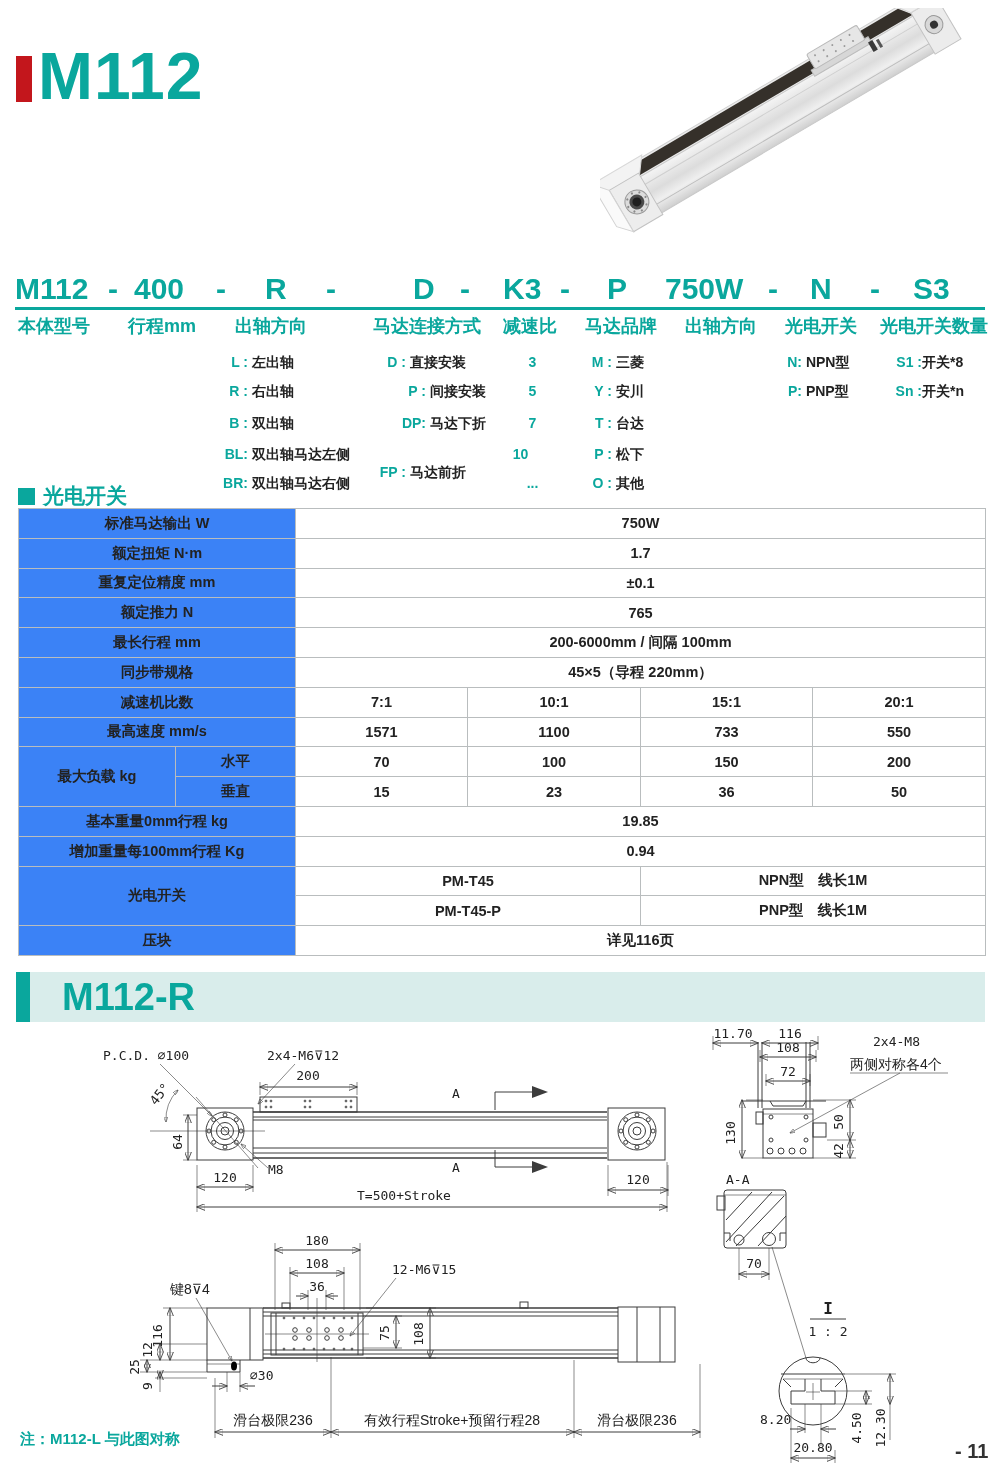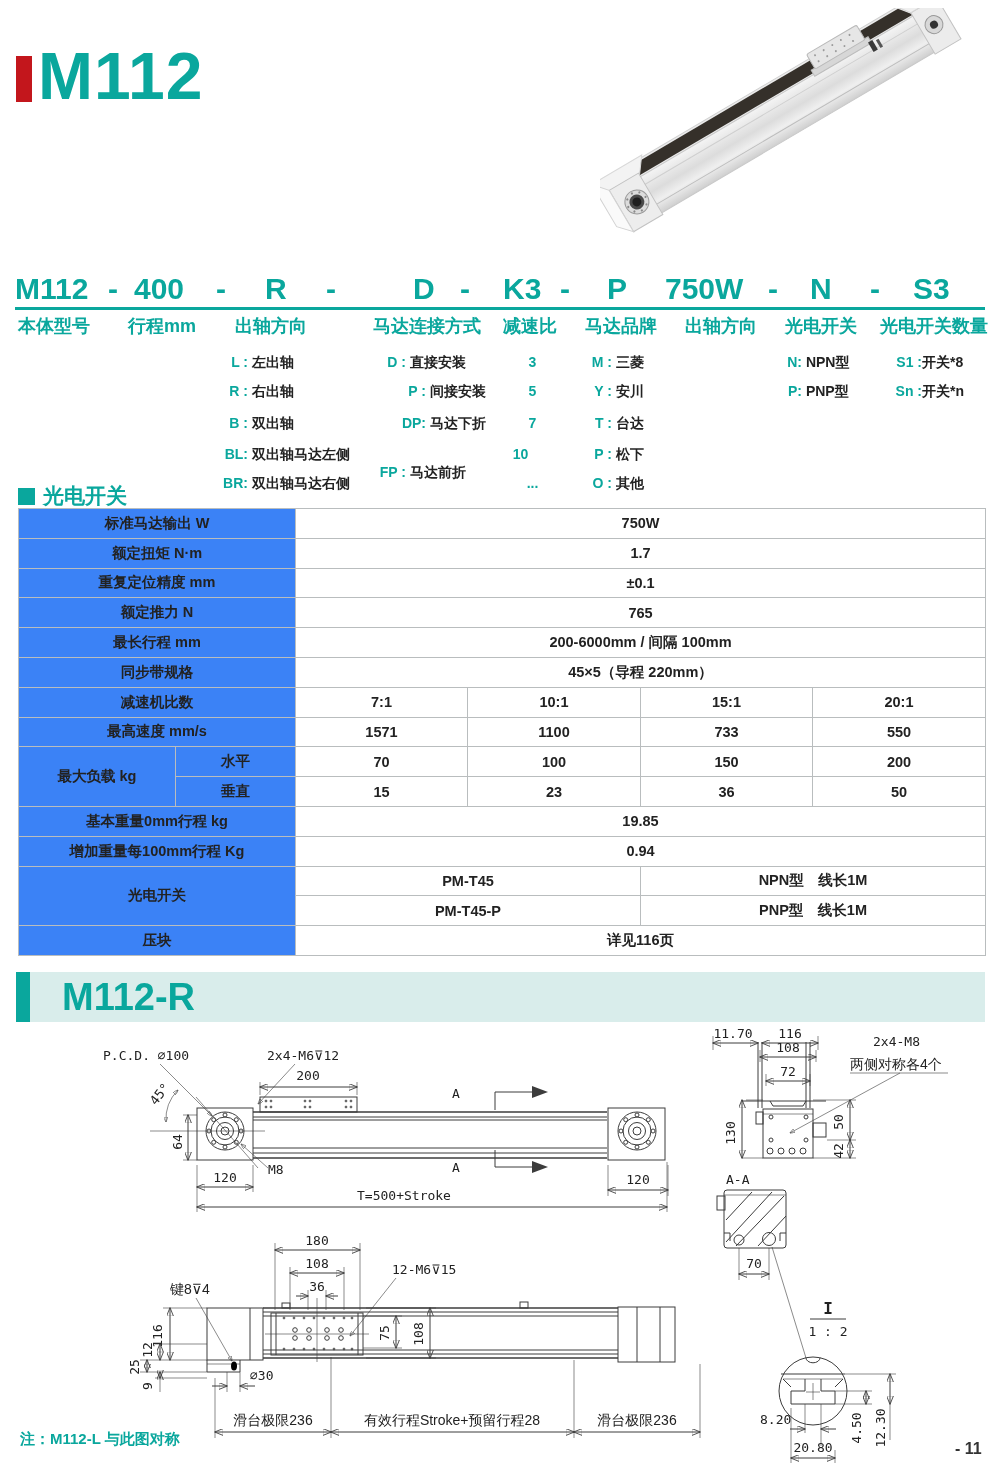--- a/index.html
+++ b/index.html
@@ -34,21 +34,21 @@
   svg.draw{position:absolute;left:0;top:1024px;}
   svg.draw line,svg.draw path,svg.draw rect,svg.draw circle,svg.draw polyline
       {stroke:#3c3c3c;stroke-width:1;fill:none;}
   svg.draw .thk{stroke-width:1.6;}
   svg.draw .thin{stroke-width:.6;}
   svg.draw .fl{fill:#3c3c3c;stroke:none;}
   svg.draw text{stroke:none;fill:#222;font-family:"DejaVu Sans Mono",monospace;font-size:13px;}
   svg.draw text.cjk{font-family:"Liberation Sans",sans-serif;font-size:14px;font-weight:500;}
   svg.draw text.mid{text-anchor:middle;}
   .note{position:absolute;left:20px;top:1430px;font-size:15px;font-weight:bold;color:#0aa79d;white-space:nowrap;}
-  .pageno{position:absolute;left:955px;top:1440px;font-size:16px;font-weight:600;color:#333;white-space:nowrap;}
+  .pageno{position:absolute;left:955px;top:1440px;font-size:20px;font-weight:600;color:#333;white-space:nowrap;}
   
   svg.photo{position:absolute;left:600px;top:8px;}
 </style>
 </head>
 <body>
 
 <div class="page">
 
   <div class="red-bar"></div>
   <h1 class="page-title">M112</h1>

